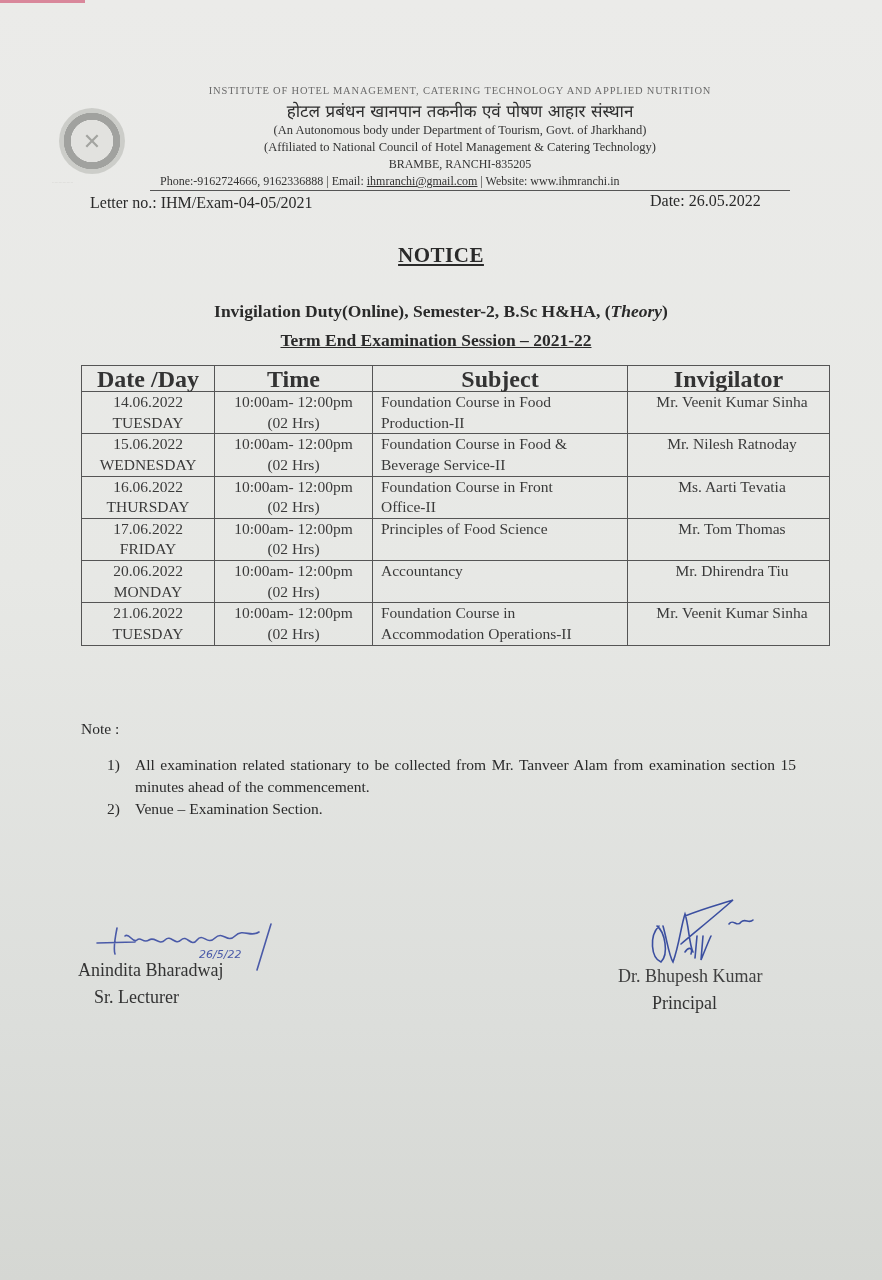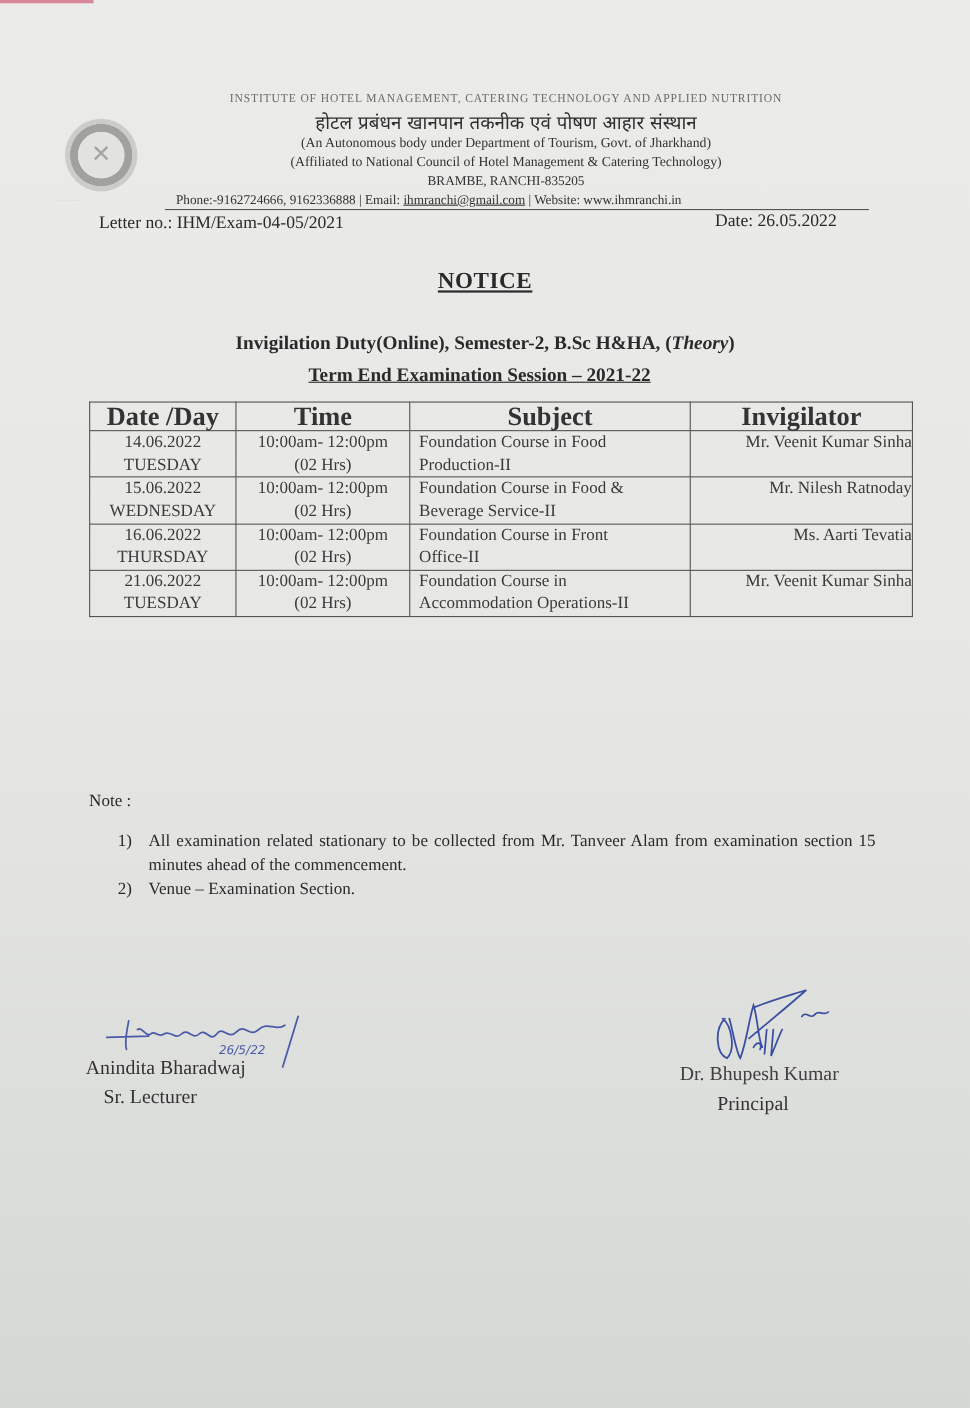--- a/index.html
+++ b/index.html
@@ -72,21 +72,21 @@
     }
     .schedule th, .schedule td { border: 1.3px solid #555; vertical-align: top; }
     .schedule th {
       height: 25px; font-size: 24px; font-weight: bold; color: #333;
       text-align: center; line-height: 24px; padding-top: 1px;
     }
     .schedule td { height: 42.3px; line-height: 20.5px; }
     .col-date { width: 133px; text-align: center; }
     .col-time { width: 158px; text-align: center; }
     .col-subj { width: 255px; text-align: left; padding-left: 8px; }
-    .col-inv { text-align: right; padding-left: 7px; }
+    .col-inv { text-align: center; padding-left: 7px; }
     .cell-line { display: block; white-space: nowrap; }
 
     
     .note-label { position: absolute; left: 81px; top: 720px; font-size: 15.5px; }
     .note-item { position: absolute; left: 107px; font-size: 15.5px; line-height: 22px; }
     .note-item .num { position: absolute; left: 0; top: 0; }
     .note-item .txt { position: absolute; left: 28px; top: 0; width: 661px; text-align: justify; }
     .note-1 { top: 754px; }
     .note-1 .txt { text-align-last: left; }
     .note-2 { top: 798px; }
@@ -181,20 +181,54 @@
         <td class="col-subj">
           <span class="cell-line">Foundation Course in Front</span>
           <span class="cell-line">Office-II</span>
         </td>
         <td class="col-inv">
           <span class="cell-line">Ms. Aarti Tevatia</span>
         </td>
       </tr>
       <tr>
         <td class="col-date">
+          <span class="cell-line">17.06.2022</span>
+          <span class="cell-line">FRIDAY</span>
+        </td>
+        <td class="col-time">
+          <span class="cell-line">10:00am- 12:00pm</span>
+          <span class="cell-line">(02 Hrs)</span>
+        </td>
+        <td class="col-subj">
+          <span class="cell-line">Principles of Food Science</span>
+          <span class="cell-line"></span>
+        </td>
+        <td class="col-inv">
+          <span class="cell-line">Mr. Tom Thomas</span>
+        </td>
+      </tr>
+      <tr>
+        <td class="col-date">
+          <span class="cell-line">20.06.2022</span>
+          <span class="cell-line">MONDAY</span>
+        </td>
+        <td class="col-time">
+          <span class="cell-line">10:00am- 12:00pm</span>
+          <span class="cell-line">(02 Hrs)</span>
+        </td>
+        <td class="col-subj">
+          <span class="cell-line">Accountancy</span>
+          <span class="cell-line"></span>
+        </td>
+        <td class="col-inv">
+          <span class="cell-line">Mr. Dhirendra Tiu</span>
+        </td>
+      </tr>
+      <tr>
+        <td class="col-date">
           <span class="cell-line">21.06.2022</span>
           <span class="cell-line">TUESDAY</span>
         </td>
         <td class="col-time">
           <span class="cell-line">10:00am- 12:00pm</span>
           <span class="cell-line">(02 Hrs)</span>
         </td>
         <td class="col-subj">
           <span class="cell-line">Foundation Course in</span>
           <span class="cell-line">Accommodation Operations-II</span>

